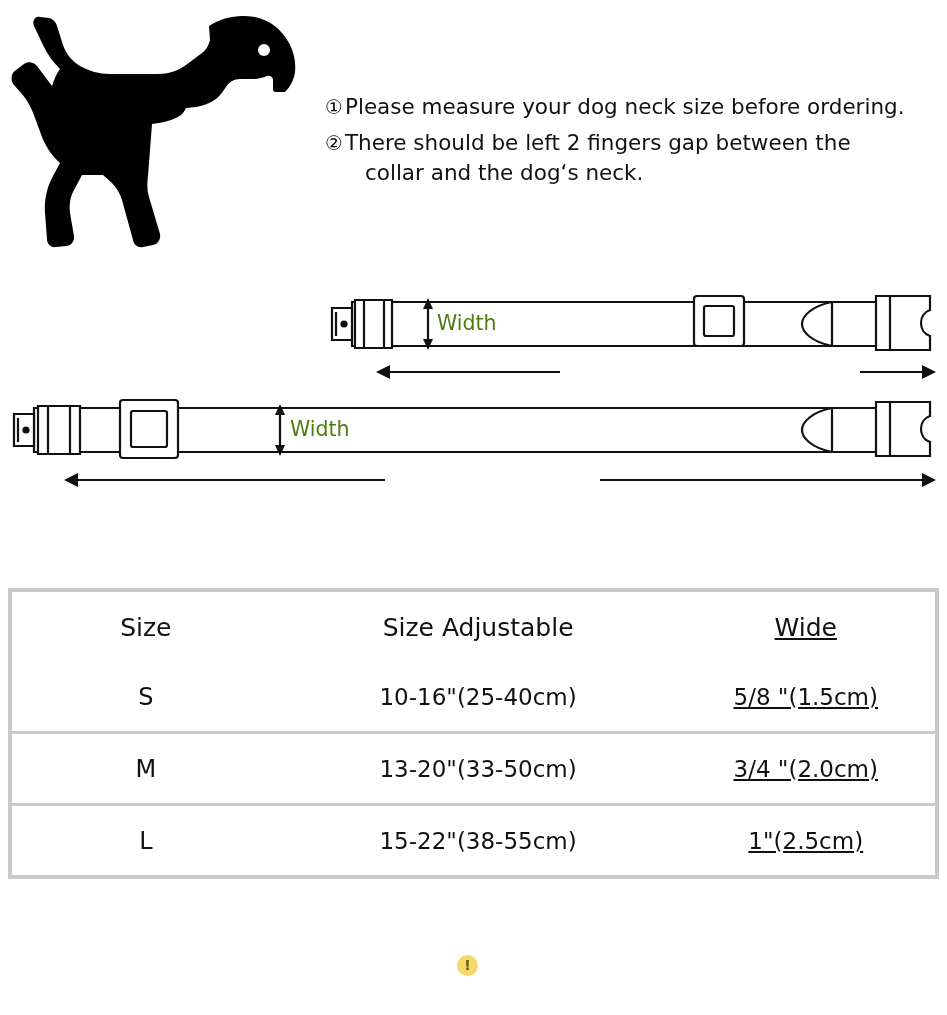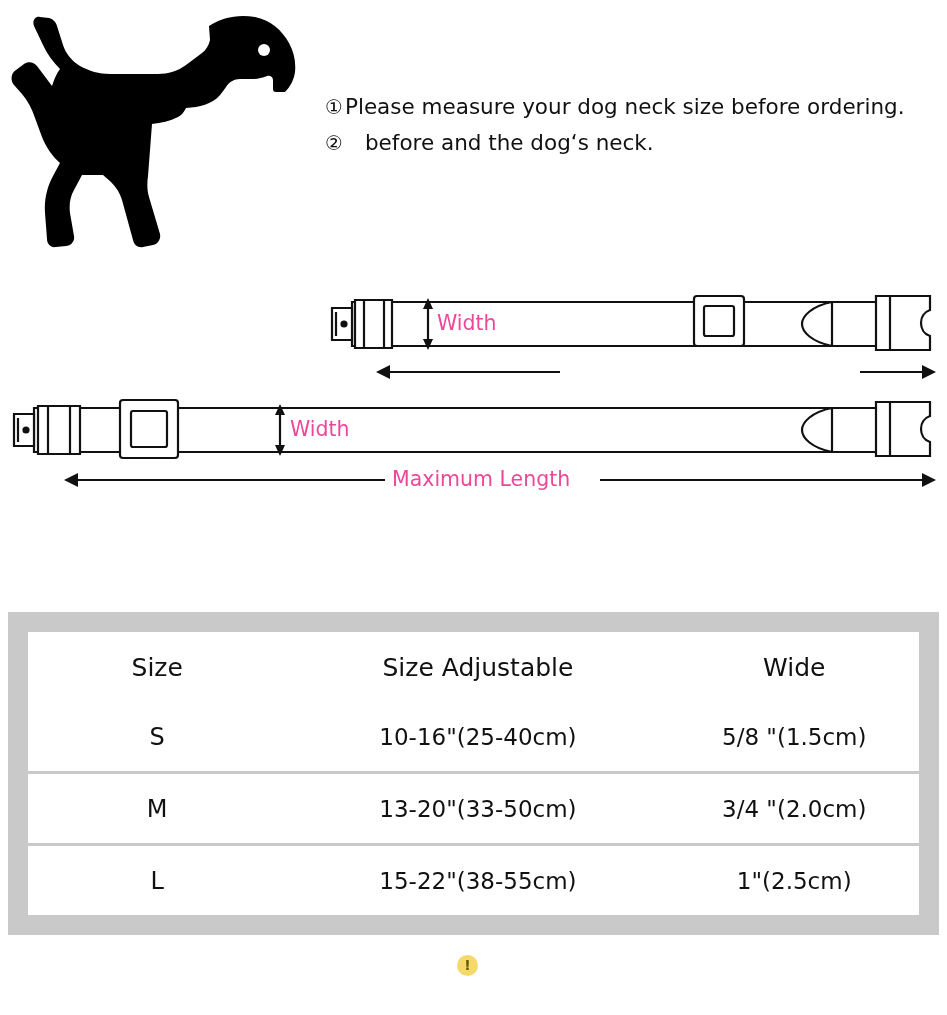--- a/index.html
+++ b/index.html
@@ -57,34 +57,33 @@
   }
 
   
   .diagram-area {
     position: relative;
     height: 292px;
   }
   .label-text {
     position: absolute;
     font-size: 20.5px;
-    color: #ec4899;
+    color: #4d7c0f;
     white-space: nowrap;
   }
 
   
   .table-wrap {
     position: absolute;
     left: 8px;
     top: 588px;
     width: 931px;
     background: #c9c9c9;
-    padding: 20px;
+    padding: 4px;
     box-sizing: border-box;
-    margin-top: 24px;
   }
   table.size-table {
     width: 100%;
     border-collapse: collapse;
     background: #ffffff;
     table-layout: fixed;
   }
   table.size-table tr {
     border-bottom: 3px solid #c9c9c9;
   }
@@ -97,21 +96,21 @@
     font-weight: normal;
     padding: 21px 0 20px 0;
     background: #ffffff;
   }
   table.size-table th {
     font-size: 25px;
     color: #111;
   }
   th.col-size, td.col-size { width: 29%; }
   th.col-neck, td.col-neck { width: 43%; }
-  th.col-wide, td.col-wide { width: 28%; }
+  th.col-wide, td.col-wide { width: 28%; text-decoration: underline; }
   td.col-size {
     font-size: 24px;
     font-weight: bold;
     color: #111;
   }
   td.col-neck, td.col-wide {
     font-size: 23px;
     color: #111;
   }
 
@@ -168,21 +167,22 @@
   <div class="instructions">
     <div class="instr-line">
       <span class="circ-num">①</span>
       <span class="instr-text">
         <span>Please measure your dog neck size before ordering.</span>
       </span>
     </div>
     <div class="instr-line">
       <span class="circ-num">②</span>
       <span class="instr-text">
-        <span class="cont">before and the dog‘s neck.</span>
+        <span>There should be left 2 fingers gap between the</span>
+        <span class="cont">collar and the dog‘s neck.</span>
       </span>
     </div>
   </div>
 </div>
 
 <div class="diagram-area">
 
   <svg width="947" height="292" viewBox="0 0 947 292" xmlns="http://www.w3.org/2000/svg">
     <g stroke="#111111" fill="none" stroke-width="2.2">
 
@@ -240,21 +240,20 @@
 
       <line x1="70" y1="200" x2="930" y2="200"></line>
       <polygon points="64,200 78,193 78,207" fill="#111111" stroke="none"></polygon>
       <polygon points="936,200 922,193 922,207" fill="#111111" stroke="none"></polygon>
       <rect x="385" y="186" width="215" height="28" fill="#ffffff" stroke="none"></rect>
     </g>
   </svg>
 
   <div class="label-text" style="left:437px; top:31px;">Width</div>
   <div class="label-text" style="left:290px; top:137px;">Width</div>
-  <div class="label-text" style="left:392px; top:187px;">Maximum Length</div>
 </div>
 
 <div class="table-wrap">
   <table class="size-table">
     <thead>
       <tr>
         <th class="col-size">Size</th>
         <th class="col-neck">Size Adjustable</th>
         <th class="col-wide">Wide</th>
       </tr>

